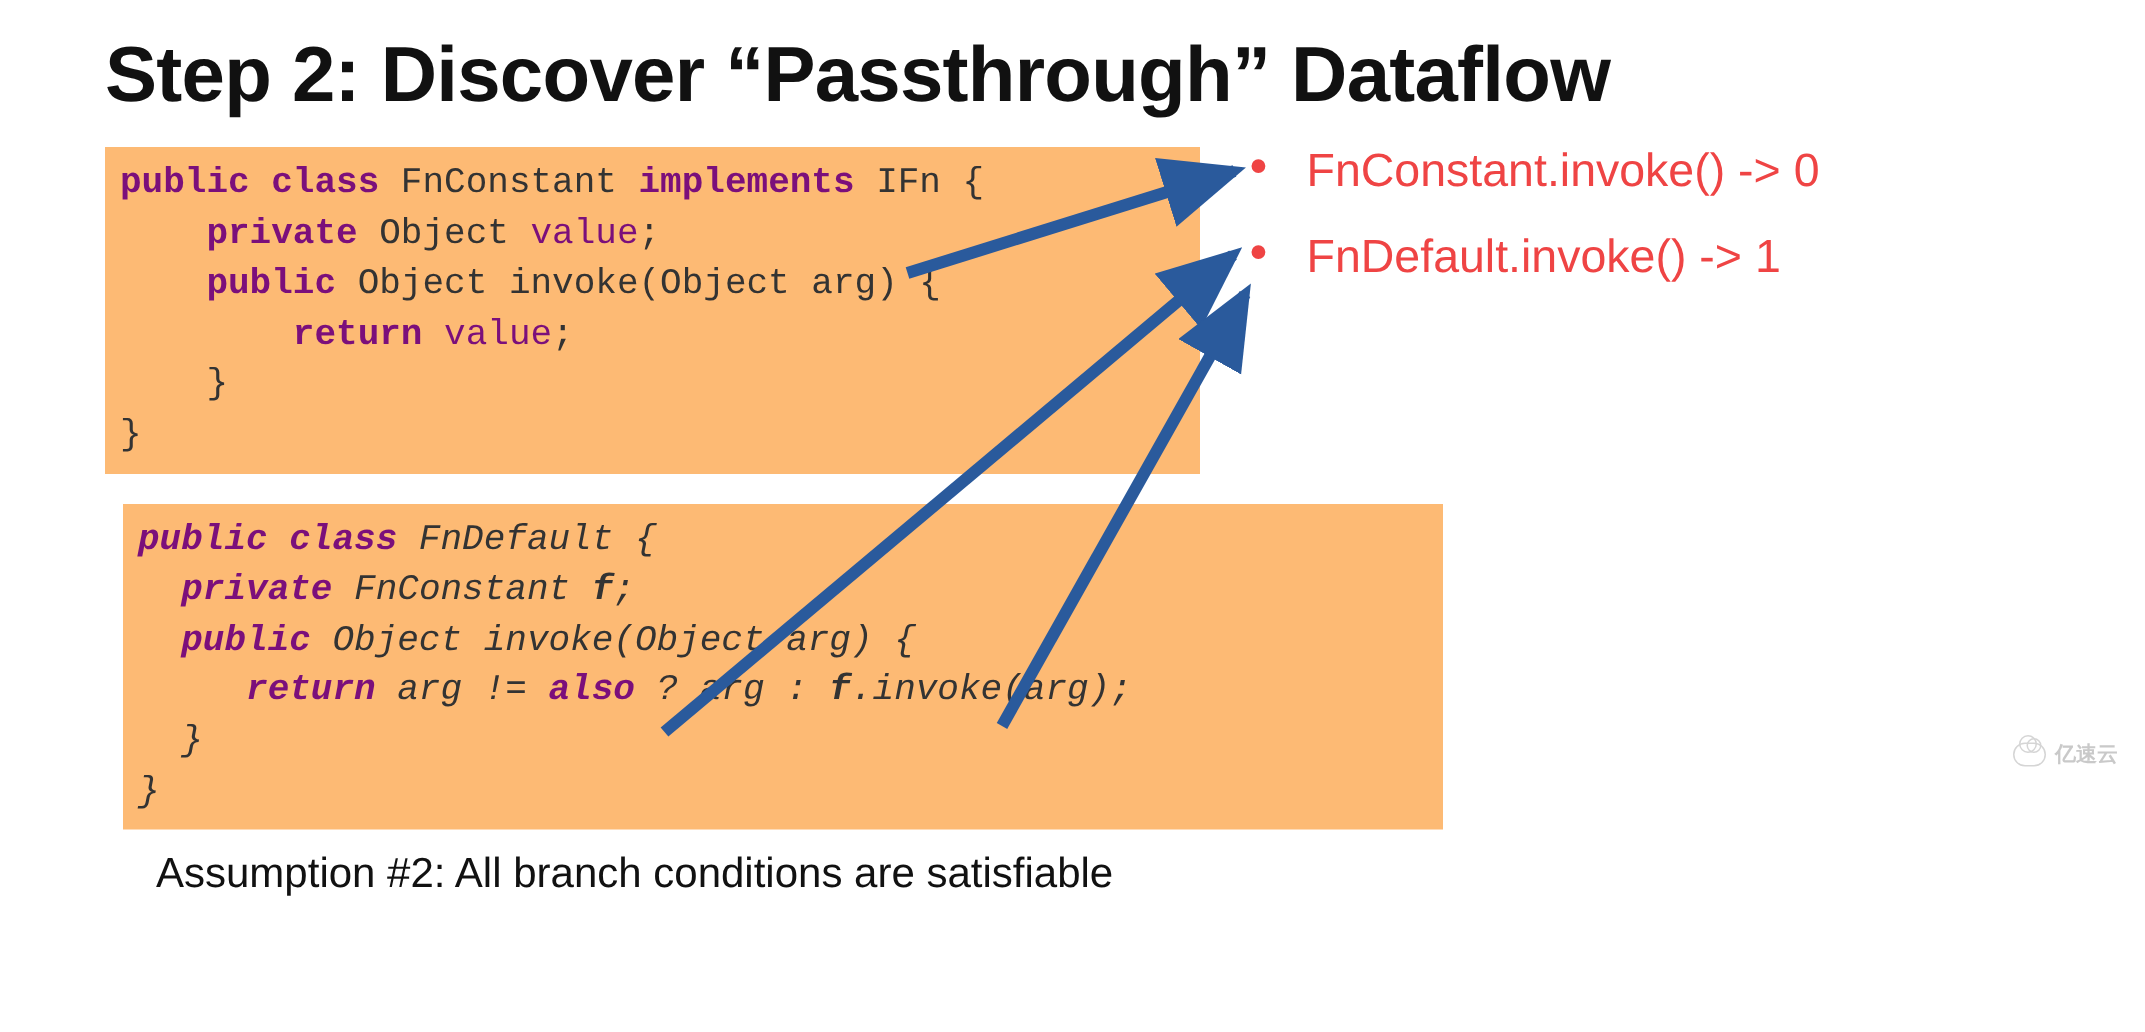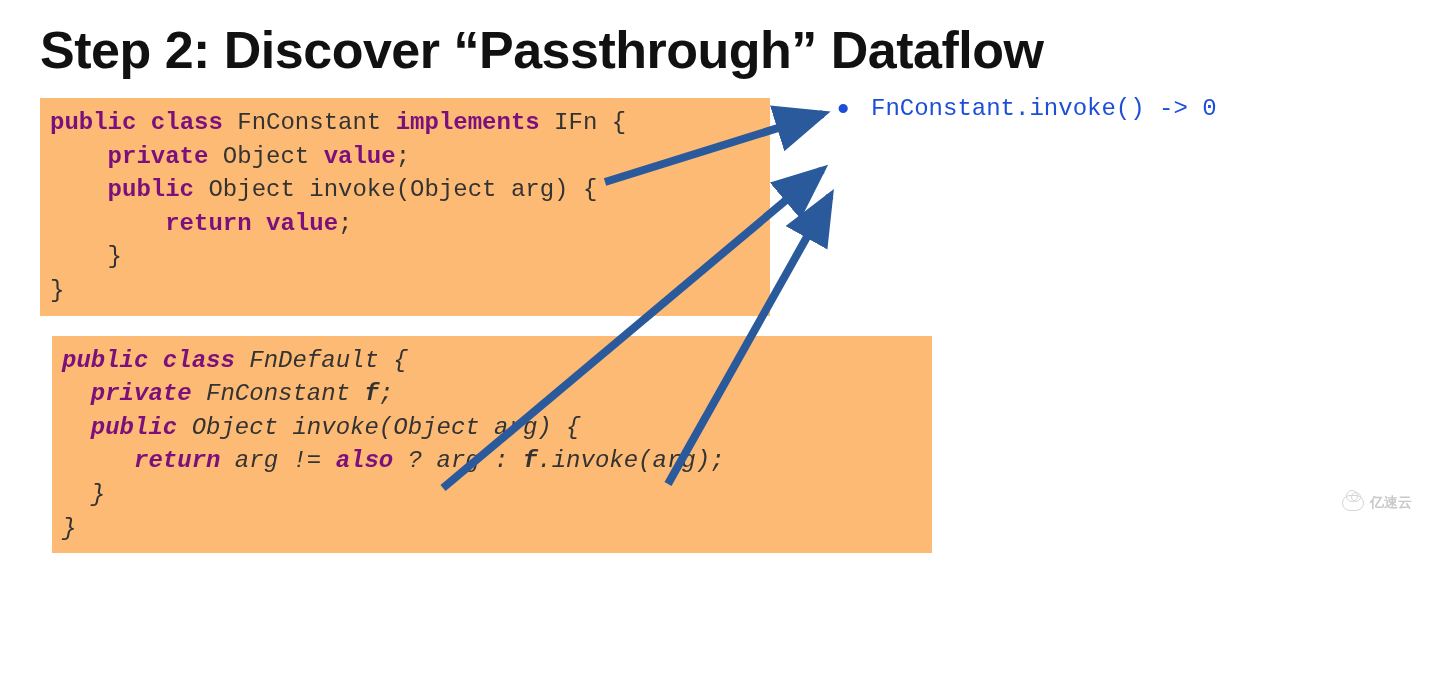--- a/index.html
+++ b/index.html
@@ -1,30 +1,30 @@
 <!DOCTYPE html>
 <html><head>
 <meta charset="utf-8">
 <style>
   * { margin: 0; padding: 0; box-sizing: border-box; }
   html, body { width: 1430px; height: 688px; background: #fff; font-family: Arial, Helvetica, sans-serif; overflow: hidden; }
-  .slide { position: relative; width: 1430px; height: 522px; padding: 20px 70px 0 40px; }
+  .slide { position: relative; width: 1430px; height: 522px; padding: 20px 70px 0 70px; }
   h1.title { font-size: 52px; font-weight: 900; letter-spacing: -0.5px; color: #111; margin-bottom: 18px; }
 
   .code-block { background: #fdba74; font-family: "Courier New", Courier, monospace; font-size: 24px; line-height: 1.4; padding: 8px 10px; white-space: pre; color: #333; }
   .code-block.first { width: 730px; margin-bottom: 20px; }
   .code-block.second { width: 880px; margin-left: 12px; font-style: italic; }
 
   .kw { color: #7b0f7b; font-weight: bold; }
-  .var { color: #7b0f7b; font-weight: bold; }
+  .var { color: #7b0f7b; font-weight: normal; }
   .fn { font-weight: bold; color: #333; }
 
   .bullets { position: absolute; left: 833px; top: 92px; width: 560px; }
   .bullets ul { list-style: none; }
-  .bullets li { position: relative; padding-left: 38px; font-size: 24px; color: #1d4ed8; line-height: 1.4; font-family: Liberation Mono, monospace; }
+  .bullets li { position: relative; padding-left: 38px; font-size: 31px; color: #ef4444; line-height: 1.4; }
   .bullets li::before { content: "•"; position: absolute; left: 0; font-size: 34px; line-height: 1; top: 2px; }
   .bullets li.spaced { margin-top: 14px; }
 
   .assumptions { margin-top: 10px; margin-left: 34px; font-size: 28px; color: #111; line-height: 1.35; max-width: 1040px; }
 
   svg.overlay { position: absolute; left: 0; top: 0; width: 1430px; height: 688px; pointer-events: none; }
 
   .watermark { position: absolute; right: 18px; bottom: 10px; opacity: 0.35; font-size: 14px; color: #666; display: flex; align-items: center; gap: 6px; font-weight: bold; }
   .watermark .cloud { display:inline-block; width:22px; height:16px; border:1.5px solid #888; border-radius:10px; position:relative; }
   .watermark .cloud::before, .watermark .cloud::after { content:""; position:absolute; border:1.5px solid #888; border-radius:50%; }
@@ -47,24 +47,26 @@
   <div class="code-block second" id="code2"><span class="kw">public</span> <span class="kw">class</span> FnDefault {
   <span class="kw">private</span> FnConstant <span class="fn">f</span>;
   <span class="kw">public</span> Object invoke(Object arg) {
      <span class="kw">return</span> arg != <span class="kw">also</span> ? arg : <span class="fn">f</span>.invoke(arg);
   }
 }</div>
 
   <div class="bullets">
     <ul>
       <li>FnConstant.invoke() -&gt; 0</li>
+      <li class="spaced">FnDefault.invoke() -&gt; 1</li>
     </ul>
   </div>
 
   <div class="assumptions">
+    <div>Assumption #2: All branch conditions are satisfiable</div>
   </div>
 
   <svg class="overlay">
     <defs>
       <marker id="arrowhead" markerWidth="8" markerHeight="8" refX="6" refY="3" orient="auto" markerUnits="strokeWidth">
         <path d="M0,0 L7,3 L0,6 Z" fill="#2a5a9c"></path>
       </marker>
     </defs>
     <g id="arrows-group">
         <line x1="605" y1="182" x2="823" y2="114" stroke="#2a5a9c" stroke-width="8" marker-end="url(#arrowhead)"></line>

